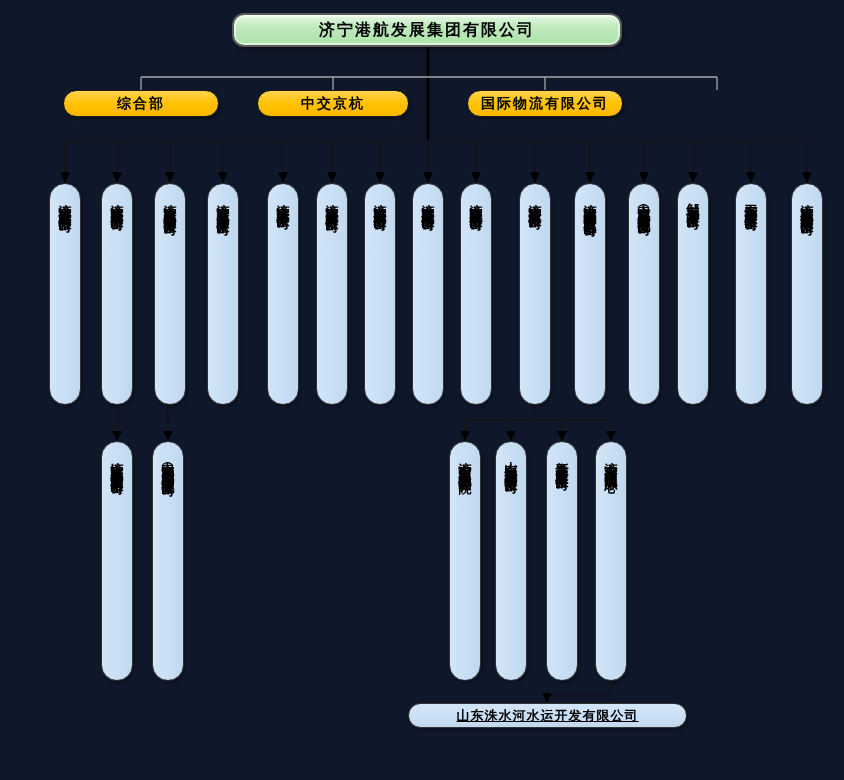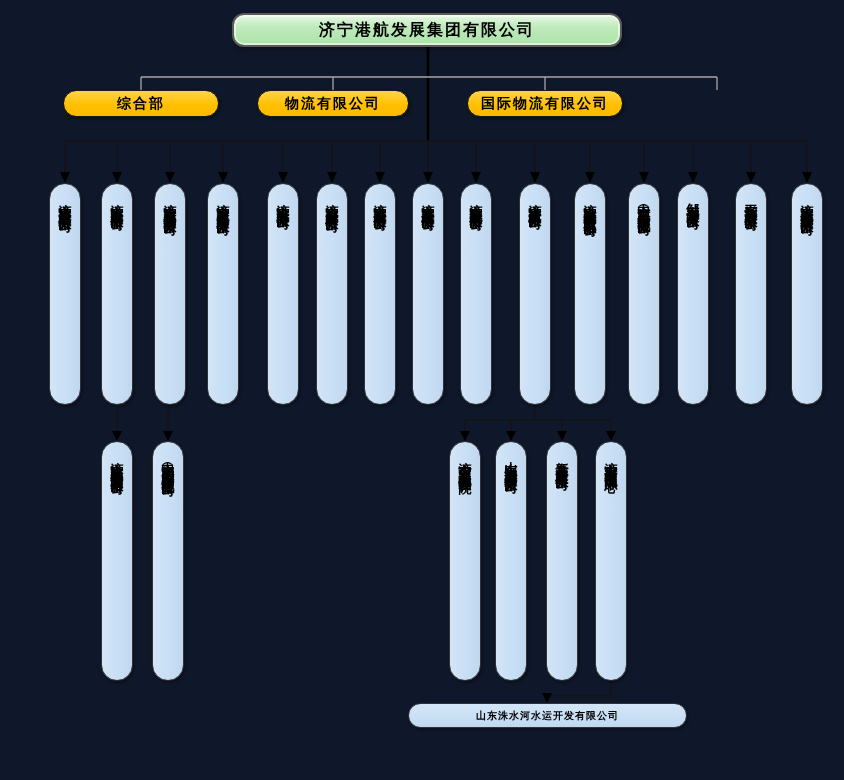--- a/index.html
+++ b/index.html
@@ -37,21 +37,21 @@
   .vlabel{
     writing-mode:vertical-rl;text-orientation:mixed;
     font-size:13px;font-weight:bold;line-height:1;letter-spacing:1.5px;
   }
   .bottombox{
     left:408px;top:703px;width:279px;height:25px;
     background:linear-gradient(180deg,#d3e5f7 0%,#c9dff5 60%,#c0d8ef 100%);
     border:1.4px solid #333;border-radius:13px;
     box-shadow:1.5px 2px 2.5px rgba(0,0,0,0.30);
     display:flex;align-items:center;justify-content:center;
-    font-size:10px;font-weight:bold;letter-spacing:1px;
+    font-size:13px;font-weight:bold;letter-spacing:1px;text-decoration:underline;
   }
 </style>
 </head>
 <body>
 
 <div class="canvas">
 
   <svg class="wires" width="844" height="780" viewBox="0 0 844 780">
 
     <path d="M428,47 V141" stroke="#000000" stroke-width="2.6" fill="none"></path>
@@ -95,21 +95,21 @@
         <polygon points="606,431 616,431 611,441"></polygon>
     </g>
 
     <path d="M611,681 V696 H547 V693" fill="none" stroke="#141414" stroke-width="1.4"></path>
     <polygon points="542,693 552,693 547,703" fill="#000000"></polygon>
   </svg>
 
   <div class="node root">济宁港航发展集团有限公司</div>
 
   <div class="node dept" style="left:63px;width:156px">综合部</div>
-  <div class="node dept" style="left:257px;width:152px">物流有限公司</div>
+  <div class="node dept" style="left:257px;width:152px">中交京杭</div>
   <div class="node dept" style="left:467px;width:156px">国际物流有限公司</div>
 
   <div class="node pillar" style="left:49px">
       <span class="vlabel">济宁港航建设发展有限公司</span>
     </div>
   <div class="node pillar" style="left:101px">
       <span class="vlabel">济宁港航梁山港有限公司</span>
     </div>
   <div class="node pillar" style="left:154px">
       <span class="vlabel">济宁港航发展集团物贸有限公司</span>

